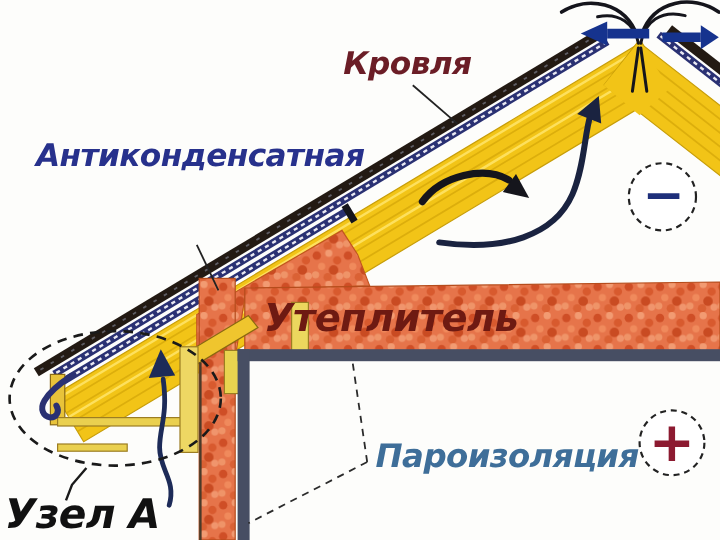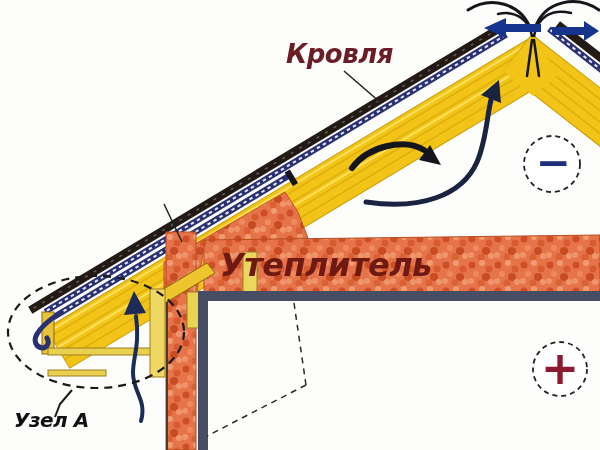--- a/index.html
+++ b/index.html
@@ -17,21 +17,21 @@
     font-weight:bold;
     white-space:nowrap;
     letter-spacing:-0.5px;
     line-height:1.25;
   }
   .lbl-roofing{left:286px;top:38px;font-size:26px;color:#6b1d26;}
   .lbl-film{left:30px;top:110px;font-size:26px;color:#27318c;line-height:1.55;}
   .lbl-film span{display:block;}
   .lbl-insulation{left:220px;top:245px;font-size:32px;color:#6e1a12;}
   .lbl-vapor{left:313px;top:364px;font-size:27px;color:#3e6e99;}
-  .lbl-node{left:14px;top:408px;font-size:20px;color:#111111;}
+  .lbl-node{left:4px;top:408px;font-size:34px;color:#111111;}
   .sym{
     position:absolute;
     font-weight:bold;
     text-align:center;
     font-style:normal;
   }
   .sym-minus{left:531px;top:139px;width:44px;height:48px;font-size:42px;line-height:48px;color:#1e2f7a;}
   .sym-plus{left:538px;top:343px;width:44px;height:50px;font-size:46px;line-height:50px;color:#8c1a30;}
 </style>
 </head>
@@ -153,23 +153,25 @@
   <line x1="344" y1="71" x2="381" y2="103" stroke="#222222" stroke-width="1.5"></line>
   <line x1="164" y1="204" x2="182" y2="242" stroke="#222222" stroke-width="1.5"></line>
 
   <circle cx="552" cy="164" r="28" fill="#ffffff" stroke="#222222" stroke-width="1.8" stroke-dasharray="5 4"></circle>
   <circle cx="560" cy="369" r="27" fill="#ffffff" stroke="#222222" stroke-width="1.8" stroke-dasharray="5 4"></circle>
 </svg>
 
   <div class="lbl lbl-roofing">Кровля</div>
 
   <div class="lbl lbl-film">
+    <span>Антиконденсатная</span>
   </div>
 
   <div class="lbl lbl-insulation">Утеплитель</div>
 
+  <div class="lbl lbl-vapor">Пароизоляция</div>
 
   <div class="lbl lbl-node">Узел А</div>
 
   <div class="sym sym-minus">−</div>
   <div class="sym sym-plus">+</div>
 
 </div>
 
 </body></html>

